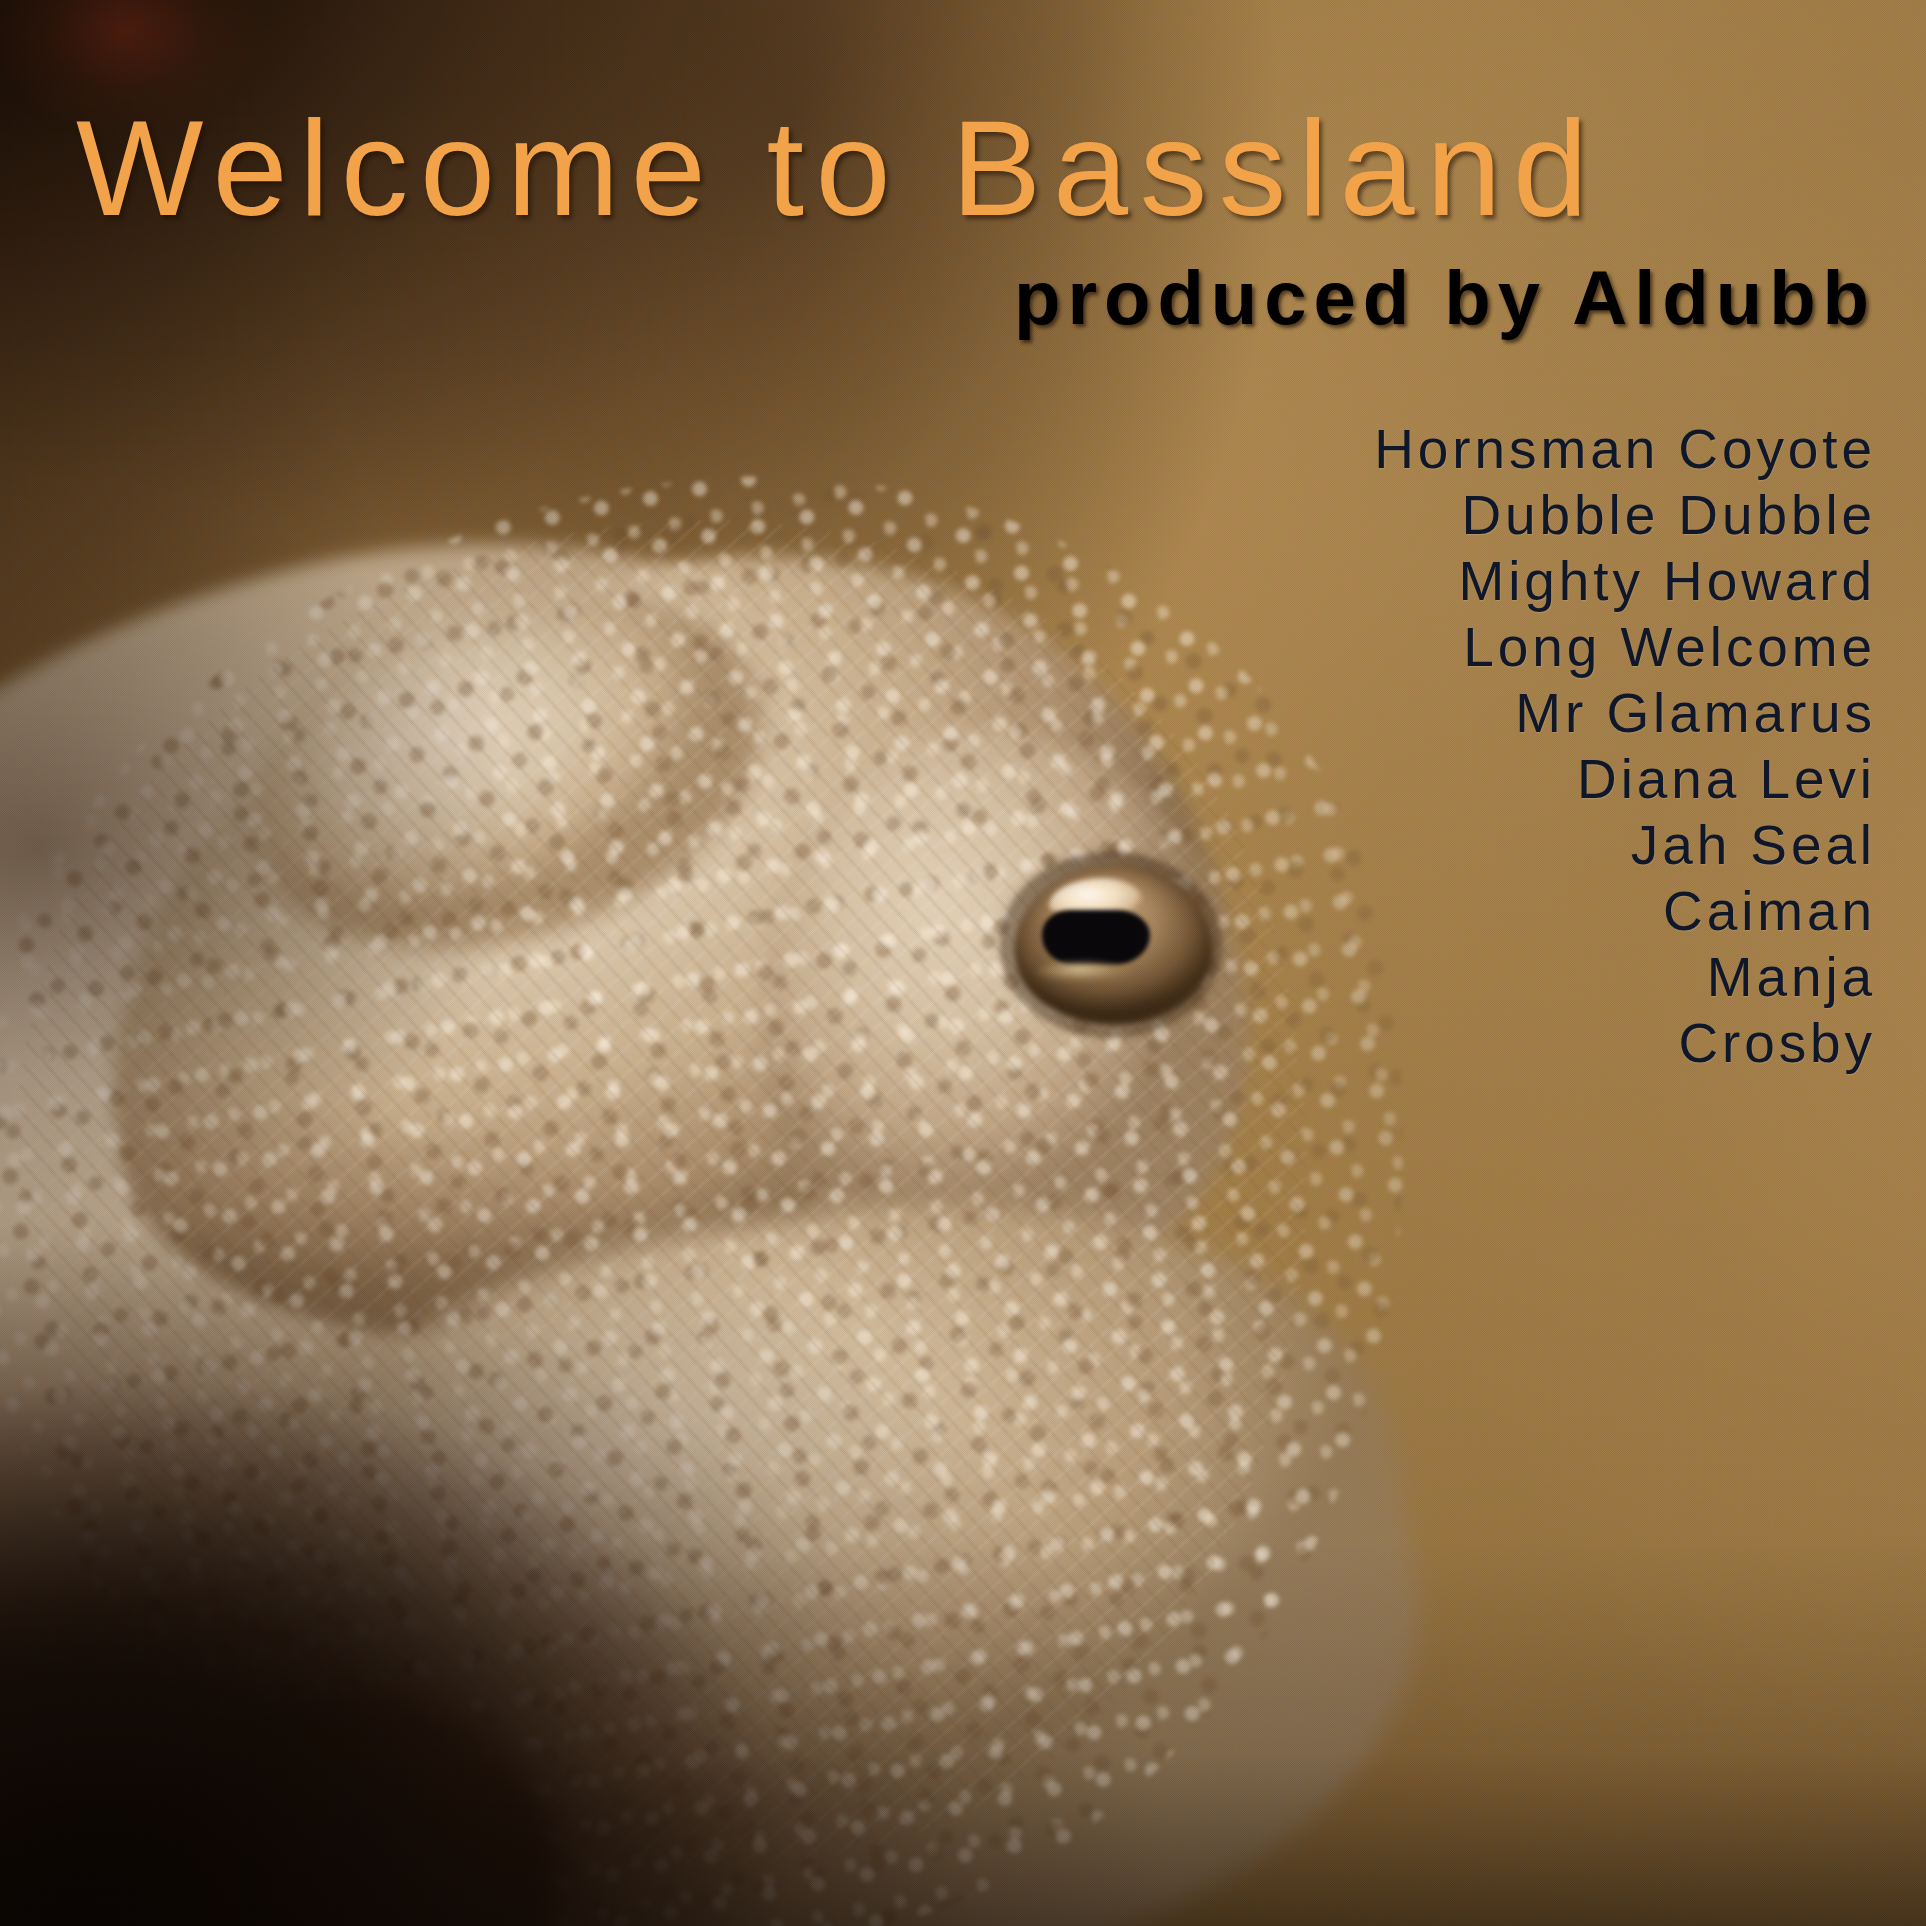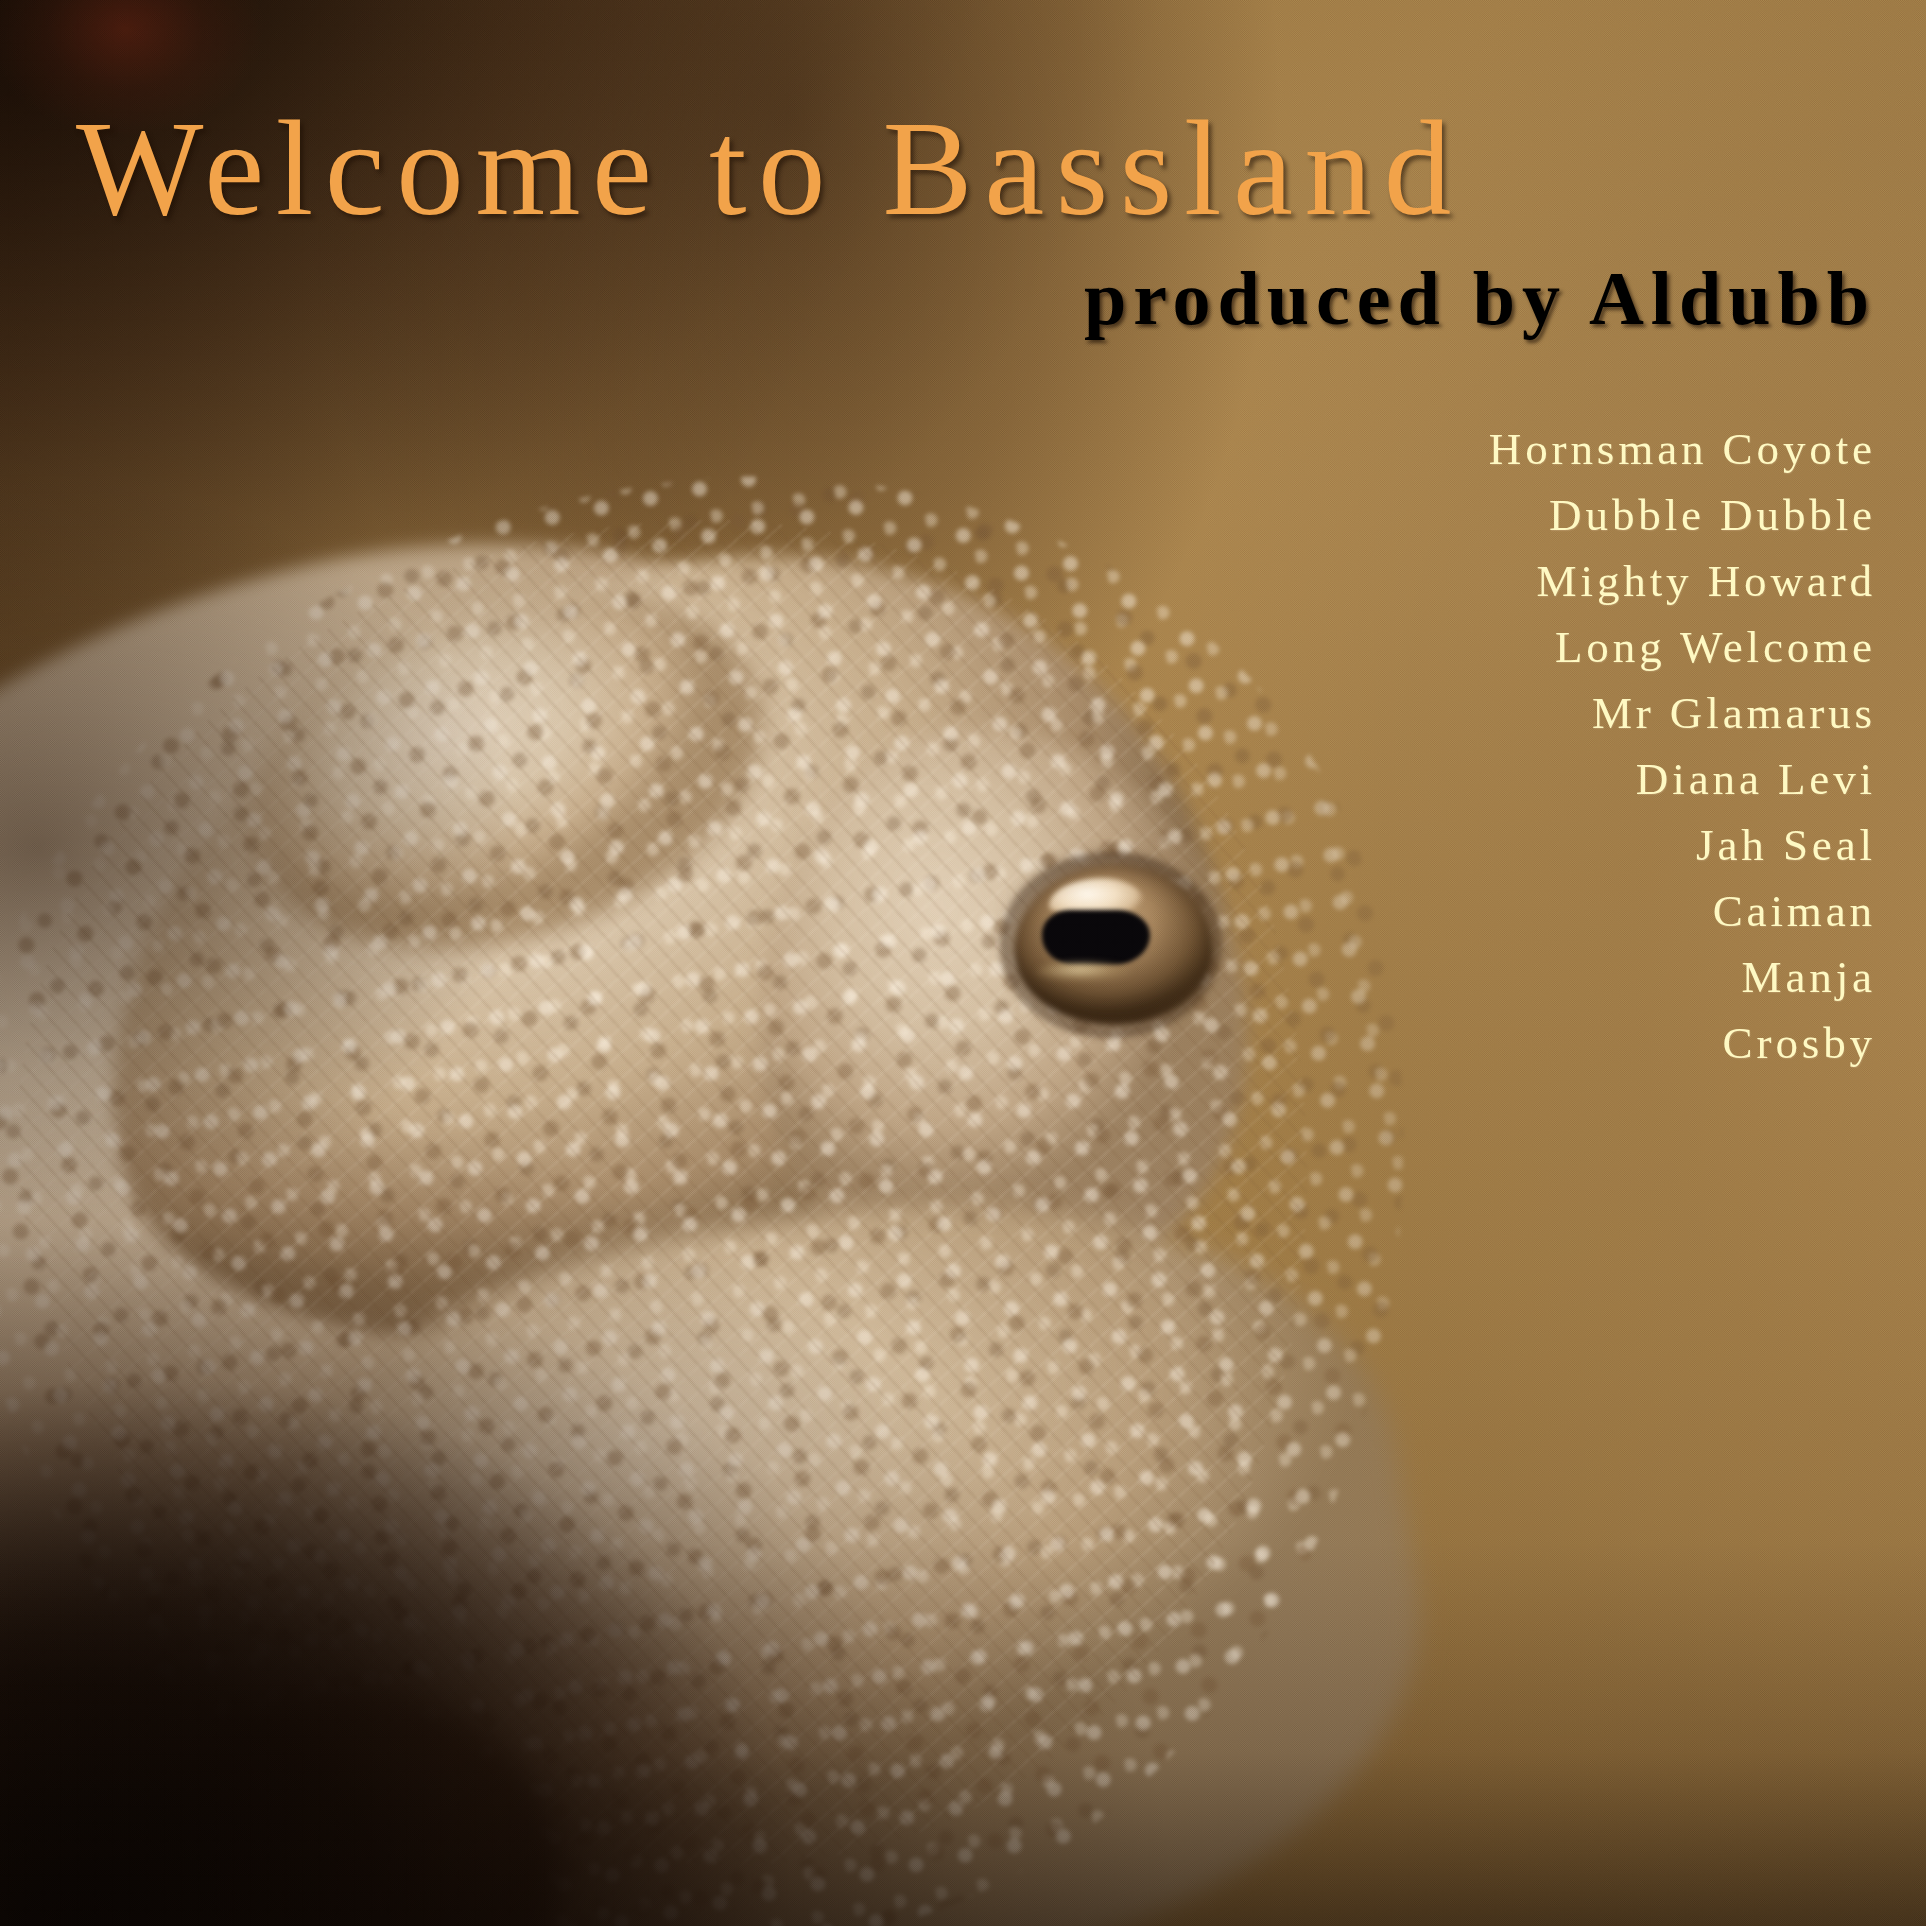--- a/index.html
+++ b/index.html
@@ -6,21 +6,21 @@
   html, body {
     margin: 0;
     padding: 0;
     background: #000;
   }
   #cover {
     position: relative;
     width: 1926px;
     height: 1926px;
     overflow: hidden;
-    font-family: Liberation Serif, serif;
+    font-family: Liberation Sans, sans-serif;
     
     background-color: #9d7540;
     isolation: isolate;
   }
 
   
   .layer { position: absolute; inset: 0; pointer-events: none; }
 
   
   #bg-base {
@@ -232,24 +232,24 @@
     font-weight: 700;
     text-align: right;
     margin-top: 8px;
   }
   #artists {
     position: absolute;
     right: 50px;
     top: 416px;
     width: 899px;
     text-align: right;
-    font-size: 45px;
+    font-size: 55px;
     line-height: 66px;
     letter-spacing: 3.9px;
-    color: #fef9c3;
+    color: #0f172a;
     white-space: nowrap;
   }
   #artists .artist {
     display: block;
     text-shadow: 0.6px 1.3px 1.3px rgba(255,235,205,0.18);
   }
 </style>
 </head>
 <body>
 

